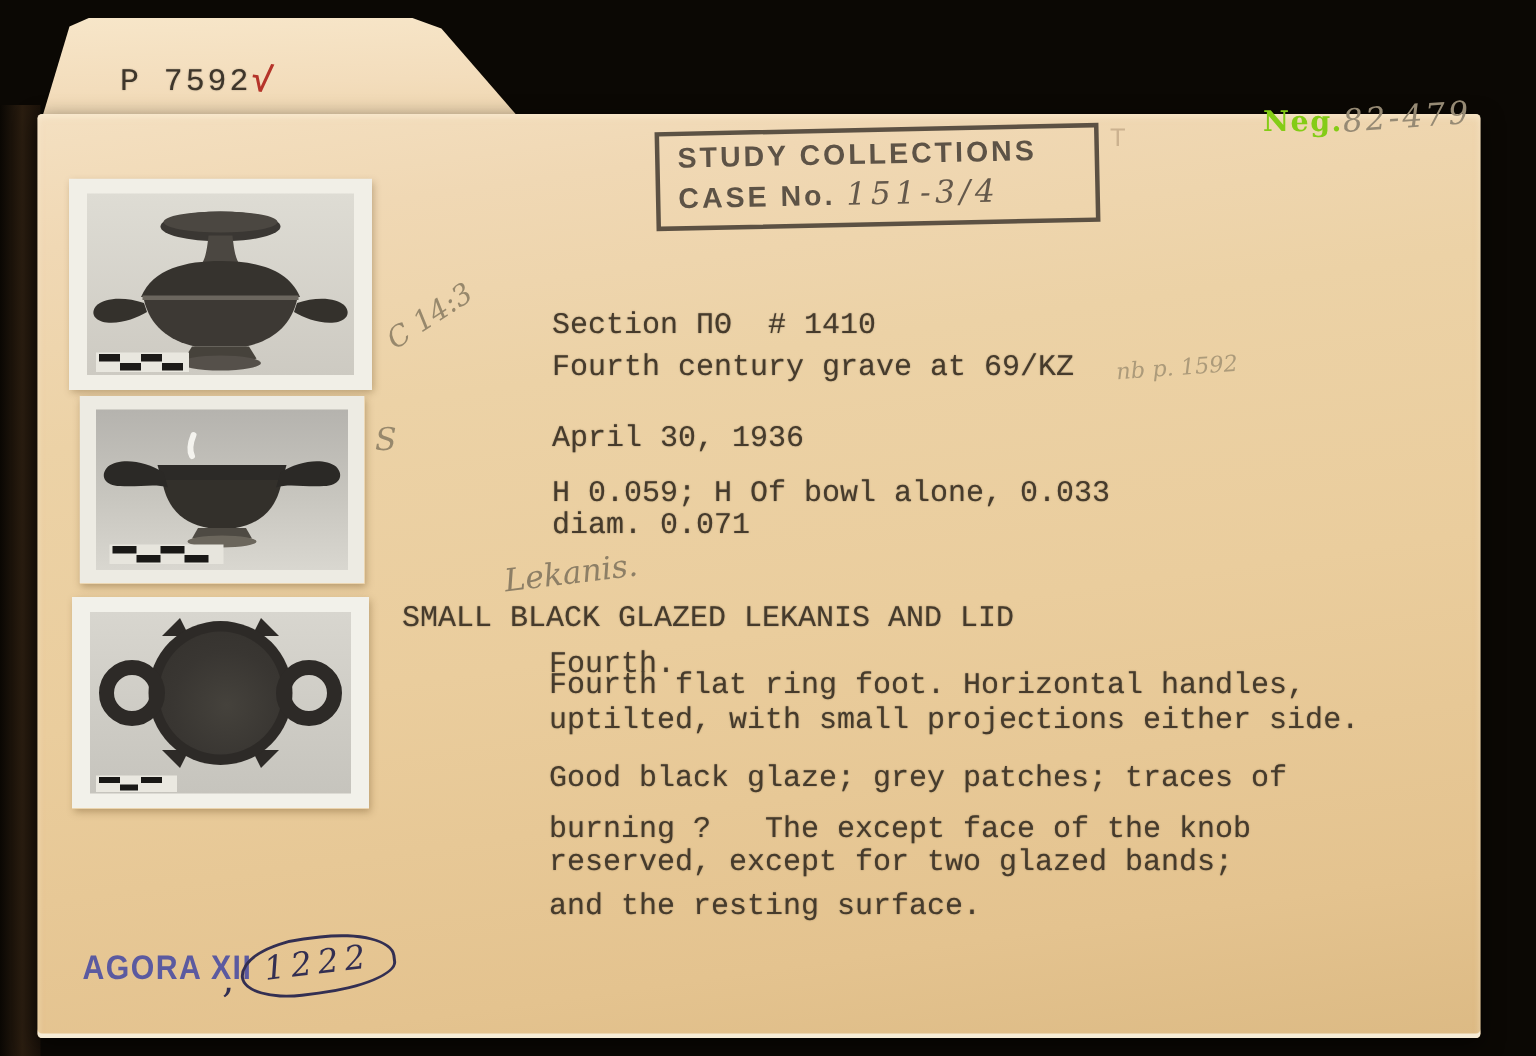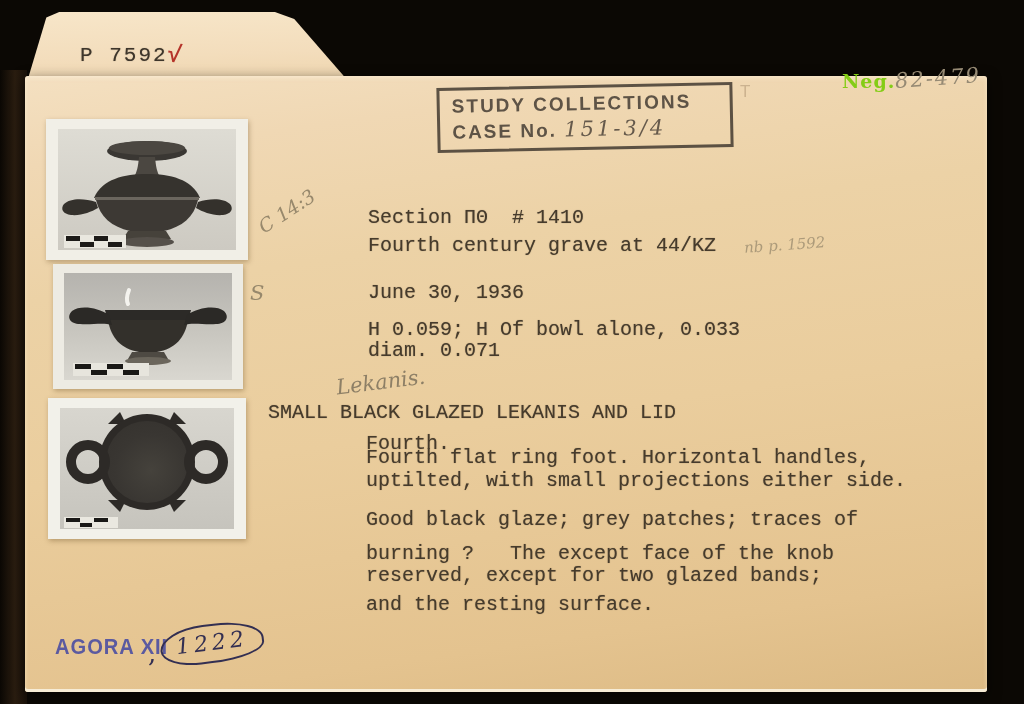--- a/index.html
+++ b/index.html
@@ -170,22 +170,22 @@
     <rect x="46" y="120" width="14" height="4" fill="#191816"></rect>
   </svg>
 </div>
 
 <div class="pencil" style="left:255px;top:200px;font-size:19px;transform:rotate(-33deg);">C 14:3</div>
 <div class="pencil" style="left:250px;top:281px;font-size:21px;">S</div>
 <div class="pencil" style="left:336px;top:370px;font-size:21px;transform:rotate(-7deg);color:#8d7f66;">Lekanis.</div>
 <div class="pencil" style="left:744px;top:236px;font-size:15px;transform:rotate(-4deg);color:rgba(151,136,108,.75);">nb p. 1592</div>
 
 <div class="typed" style="left:368px;top:206px;">Section ΠΘ  # 1410</div>
-<div class="typed" style="left:368px;top:234px;">Fourth century grave at 44/KZ</div>
-<div class="typed" style="left:368px;top:281px;">June 30, 1936</div>
+<div class="typed" style="left:368px;top:234px;">Fourth century grave at 69/KZ</div>
+<div class="typed" style="left:368px;top:281px;">April 30, 1936</div>
 <div class="typed" style="left:368px;top:318px;">H 0.059; H Of bowl alone, 0.033</div>
 <div class="typed" style="left:368px;top:339px;">diam. 0.071</div>
 <div class="typed" style="left:268px;top:401px;">SMALL BLACK GLAZED LEKANIS AND LID</div>
 <div class="typed" style="left:366px;top:432px;">Fourth.</div>
 <div class="typed" style="left:366px;top:446px;">Fourth flat ring foot. Horizontal handles,</div>
 <div class="typed" style="left:366px;top:469px;">uptilted, with small projections either side.</div>
 <div class="typed" style="left:366px;top:508px;">Good black glaze; grey patches; traces of</div>
 <div class="typed" style="left:366px;top:542px;">burning ?   The except face of the knob</div>
 <div class="typed" style="left:366px;top:564px;">reserved, except for two glazed bands;</div>
 <div class="typed" style="left:366px;top:593px;">and the resting surface.</div>

